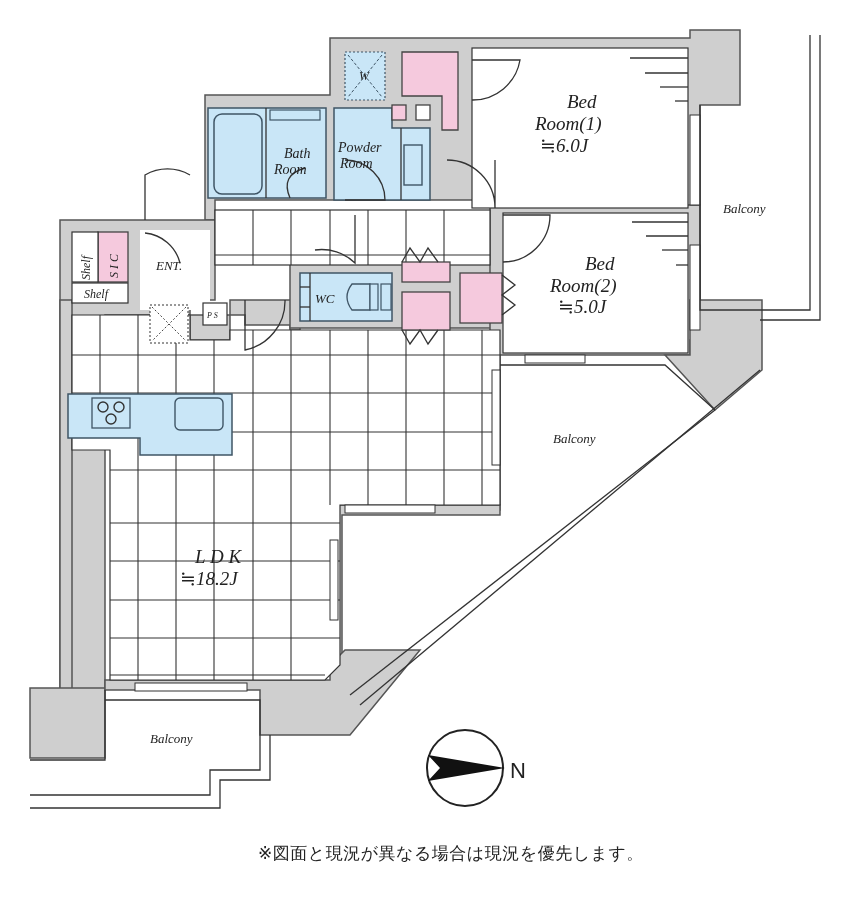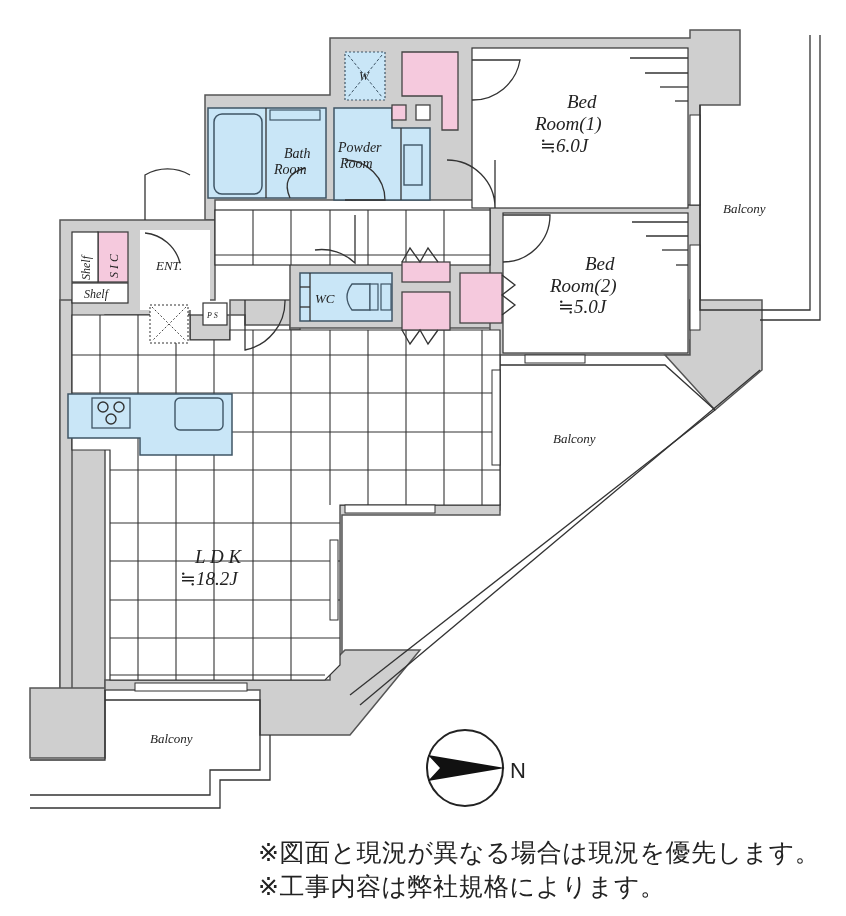--- a/index.html
+++ b/index.html
@@ -8,21 +8,21 @@
     .lbl { font-family: "Liberation Serif", "DejaVu Serif", serif; font-style: italic; fill: #222; }
     .wall { fill: #cfcfcf; stroke: #555; stroke-width: 1.5; }
     .line { stroke: #333; stroke-width: 1.3; fill: none; }
     .tile { stroke: #333; stroke-width: 1.1; }
     .blue { fill: #c9e6f7; stroke: #3f5566; stroke-width: 1.5; }
     .pink { fill: #f5c9dd; stroke: #444; stroke-width: 1.3; }
     .white { fill: #ffffff; }
     .notes {
       position: absolute; left: 258px; top: 836px;
       font-family: "DejaVu Sans", "Liberation Sans", sans-serif;
-      font-size: 25px; line-height: 34px; color: #222; letter-spacing: 0.5px;
+      font-size: 17px; line-height: 34px; color: #222; letter-spacing: 0.5px;
     }
     .notes div { white-space: nowrap; }
   </style>
 </head>
 <body>
 
 <svg id="plan" viewBox="0 0 846 830" xmlns="http://www.w3.org/2000/svg">
 
   <g>
 
@@ -215,14 +215,13 @@
     <text class="lbl" x="359" y="80" font-size="12">W</text>
 
     <text class="lbl" x="723" y="213" font-size="13">Balcony</text>
     <text class="lbl" x="553" y="443" font-size="13">Balcony</text>
     <text class="lbl" x="150" y="743" font-size="13">Balcony</text>
   </g>
 </svg>
 
 <div class="notes">
   <div>※図面と現況が異なる場合は現況を優先します。</div>
-  <div>※工事内容は弊社規格によります。</div>
 </div>
 
 </body></html>

